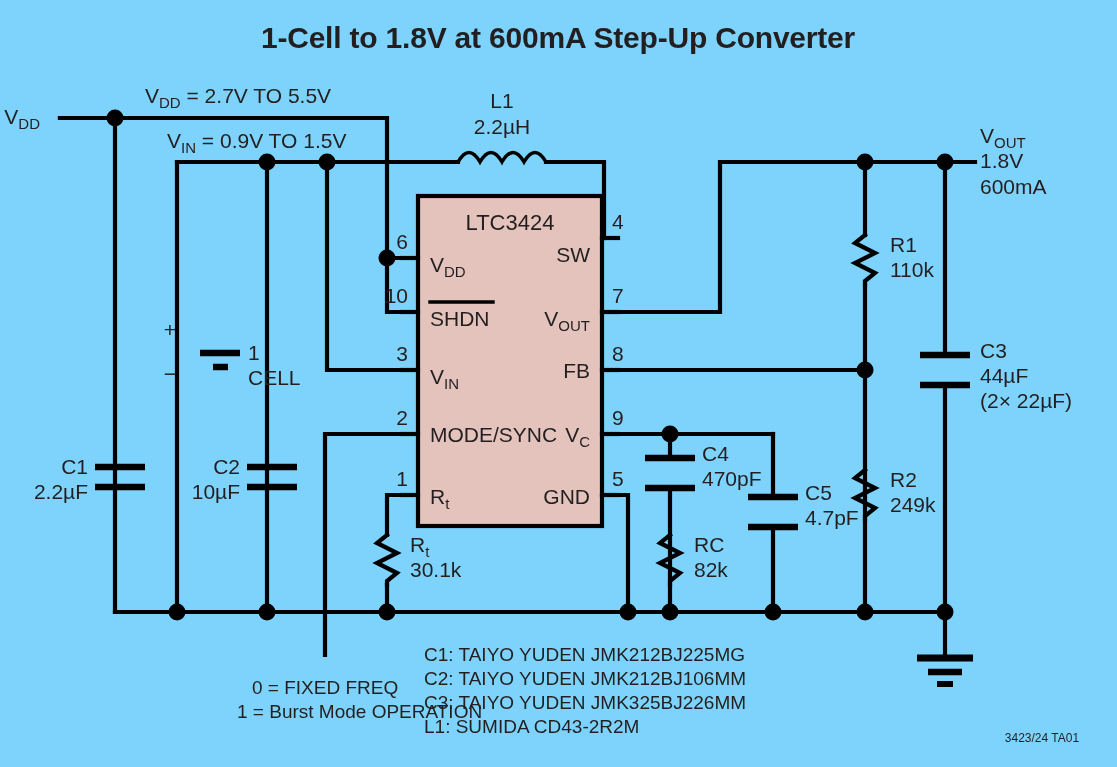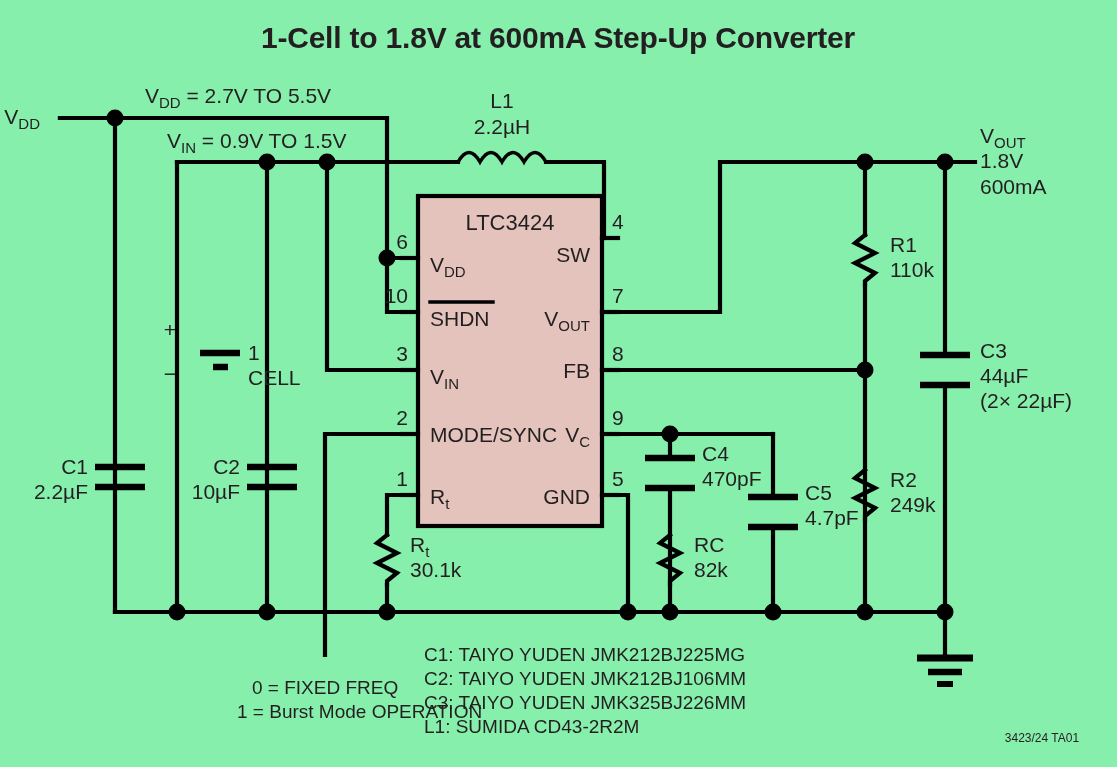--- a/index.html
+++ b/index.html
@@ -1,18 +1,18 @@
 <!DOCTYPE html>
 <html><head>
 <meta charset="utf-8">
 <style>
   html,body{margin:0;padding:0;background:#ffffff;}
   body{width:1117px;height:767px;overflow:hidden;
        font-family:"Liberation Sans","DejaVu Sans",sans-serif;}
-  #root{position:relative;width:1117px;height:767px;background:#86efac;}
+  #root{position:relative;width:1117px;height:767px;background:#7dd3fc;}
   svg{display:block;}
   .wire{stroke:#000;stroke-width:4.2;fill:none;stroke-linecap:square;}
   .thin{stroke:#000;stroke-width:3.4;fill:none;stroke-linecap:square;}
   .dot{fill:#000;}
   .ic{fill:#e3c3bc;stroke:#000;stroke-width:4.2;}
   .plate{stroke:#000;stroke-width:6.5;stroke-linecap:butt;}
   .gndbar{stroke:#000;stroke-linecap:butt;}
   text{font-family:"Liberation Sans","DejaVu Sans",sans-serif;fill:#231f20;}
   .t{font-size:21px;}
   .pin{font-size:21px;}

